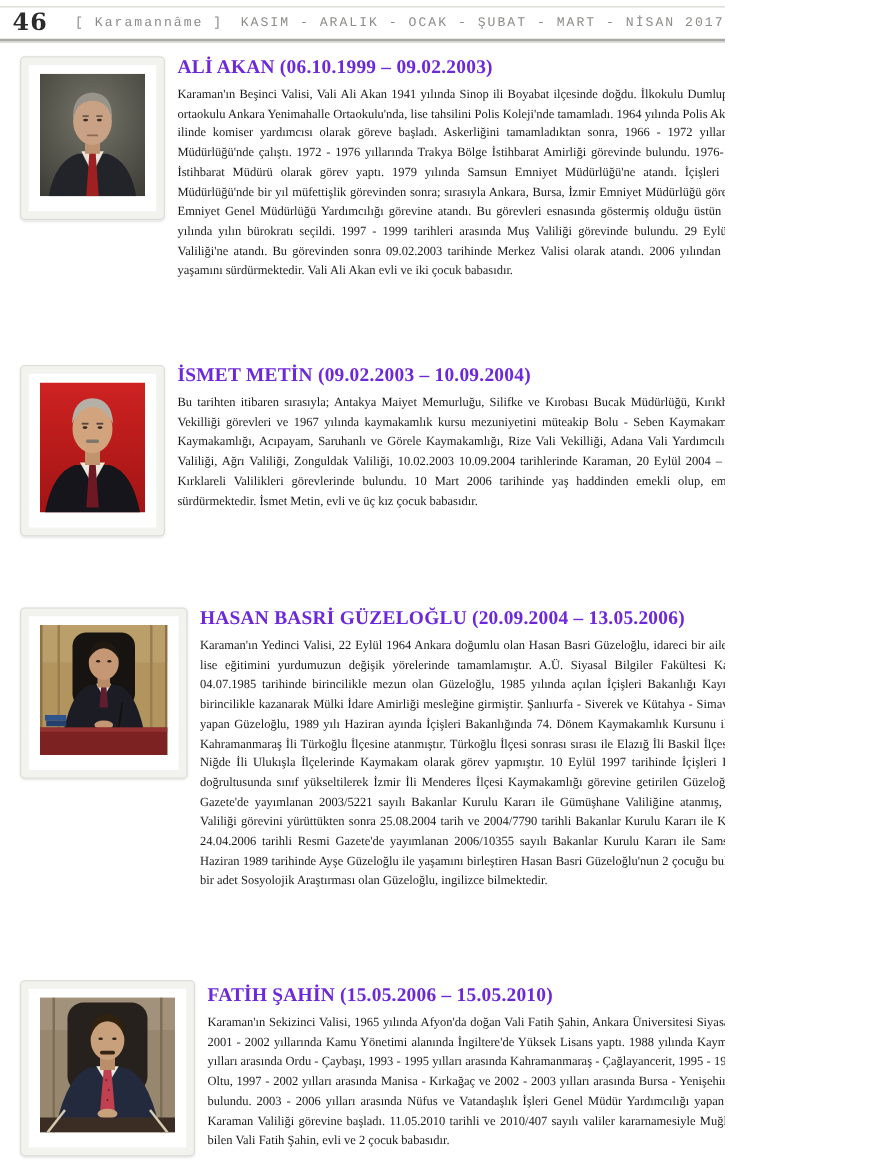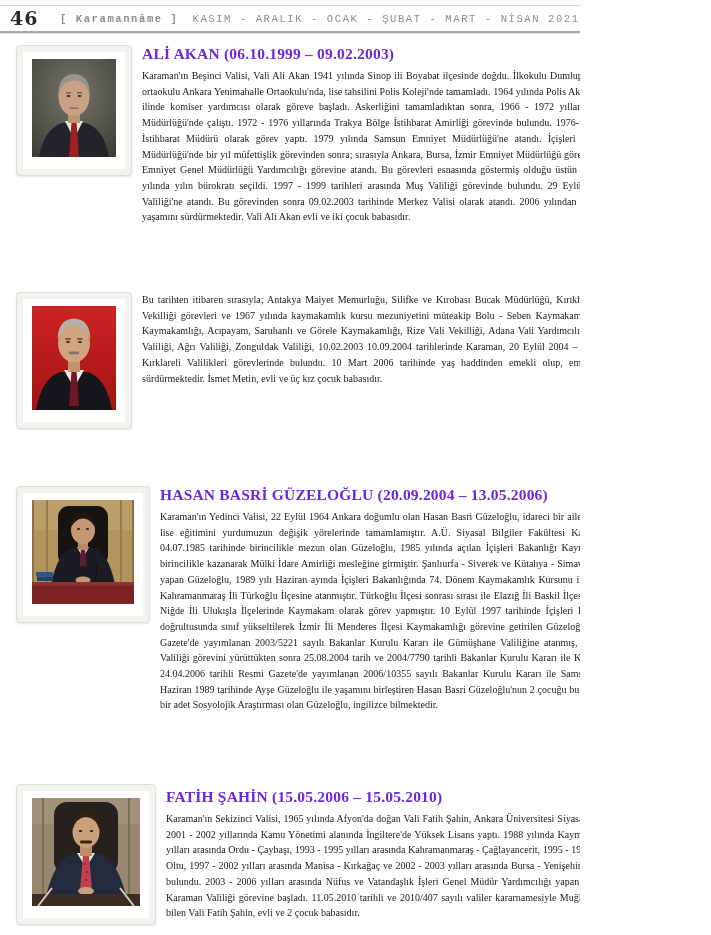--- a/index.html
+++ b/index.html
@@ -4,21 +4,21 @@
 <style>
   html,body { margin:0; padding:0; background:#ffffff; }
   body { width:711px; height:935px; font-family:"Liberation Serif", serif; color:#141414; }
   .page { position:relative; width:580px; height:935px; background:#fff; overflow:hidden; }
 
   
   .rule-top { position:absolute; left:0; top:5px; width:711px; height:1px; background:#d6d6d2; }
   .rule-mid { position:absolute; left:0; top:31px; width:711px; height:2px; background:#a9a9a5; border-bottom:1px solid #e4e4e0; }
   .page-number { position:absolute; left:10px; top:7px; font-family:"DejaVu Serif", serif; font-weight:bold; font-size:19px; letter-spacing:1px; color:#2b2b2b; }
   .header-line { position:absolute; left:60px; right:60px; top:13px; text-align:center; font-family:"Liberation Mono", monospace; font-size:10.5px; letter-spacing:1.6px; color:#8c8c8a; white-space:nowrap; }
-  .header-line .journal { margin-right:14px;font-weight:bold; }
+  .header-line .journal { margin-right:14px; }
 
   
   .bio { position:absolute; left:16px; width:681px; display:flex; align-items:flex-start; }
   .bio-1 { top:45px; }
   .bio-2 { top:292px; }
   .bio-3 { top:486px; }
   .bio-4 { top:784px;align-items:center; }
 
   .photo-frame { flex:0 0 auto; background:#f2f2ee; border:1px solid #dededa; border-radius:4px;
                  box-shadow:0 1px 2px rgba(0,0,0,0.10); padding:6px; display:flex; justify-content:center; }
@@ -31,21 +31,21 @@
   .bio-text p + p { margin-top:0; }
 </style>
 </head>
 <body>
 
 <div class="page">
 
   <div class="rule-top"></div>
   <div class="page-number">46</div>
   <div class="header-line">
-    <span class="journal">[ Karamannâme ]</span><span>KASIM - ARALIK - OCAK - ŞUBAT - MART - NİSAN  2021</span>
+    <span class="journal">[ Karamannâme ]</span><span>KASIM - ARALIK - OCAK - ŞUBAT - MART - NİSAN  2017</span>
   </div>
   <div class="rule-mid"></div>
 
   <section class="bio bio-1">
     <div class="photo-frame">
       <div class="photo-matte">
         <svg width="84" height="98" viewBox="0 0 84 98">
           <defs>
             <radialGradient id="bg1" cx="50%" cy="35%" r="80%">
               <stop offset="0%" stop-color="#75756a"></stop>
@@ -94,20 +94,21 @@
           <path d="M25.5,33 Q26.5,13 42,12.5 Q57.5,13 58.5,33 Q52,19.5 42,19.5 Q32,19.5 25.5,33 Z" fill="#b4b0a6"></path>
           <ellipse cx="36" cy="36" rx="2" ry="1.1" fill="#34291f"></ellipse>
           <ellipse cx="48" cy="36" rx="2" ry="1.1" fill="#34291f"></ellipse>
           <rect x="33.4" y="32.2" width="5.4" height="1.5" fill="#55453a"></rect>
           <rect x="45.2" y="32.2" width="5.4" height="1.5" fill="#55453a"></rect>
           <rect x="36.8" y="45.5" width="10.4" height="2.8" rx="1.3" fill="#7e766b"></rect>
         </svg>
       </div>
     </div>
     <div class="bio-body">
+      <h2 class="bio-title">İSMET METİN (09.02.2003 – 10.09.2004)</h2>
       <div class="bio-text">
         <p>Bu tarihten itibaren sırasıyla; Antakya Maiyet Memurluğu, Silifke ve Kırobası Bucak Müdürlüğü, Kırıkhan ve Dörtyol Kaymakam Vekilliği görevleri ve 1967 yılında kaymakamlık kursu mezuniyetini müteakip Bolu - Seben Kaymakamlığı, Bingöl - Solhan Kığı Kaymakamlığı, Acıpayam, Saruhanlı ve Görele Kaymakamlığı, Rize Vali Vekilliği, Adana Vali Yardımcılığı, Bingöl Valiliği, Merkez Valiliği, Ağrı Valiliği, Zonguldak Valiliği, 10.02.2003 10.09.2004 tarihlerinde Karaman, 20 Eylül 2004 – 30 Ekim 2005 tarihlerinde Kırklareli Valilikleri görevlerinde bulundu. 10 Mart 2006 tarihinde yaş haddinden emekli olup, emekli vali olarak yaşamını sürdürmektedir. İsmet Metin, evli ve üç kız çocuk babasıdır.</p>
       </div>
     </div>
   </section>
 
   <section class="bio bio-3">
     <div class="photo-frame">
       <div class="photo-matte">
         <svg width="102" height="104" viewBox="0 0 102 104">

